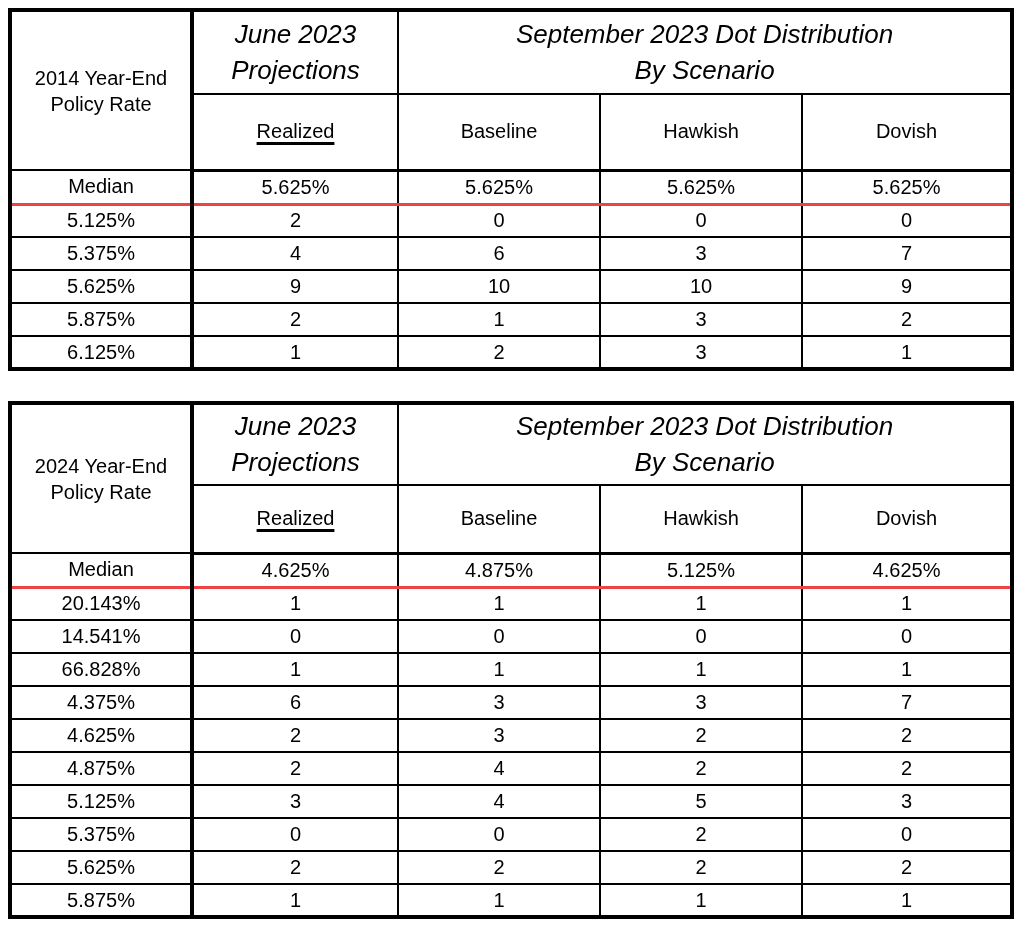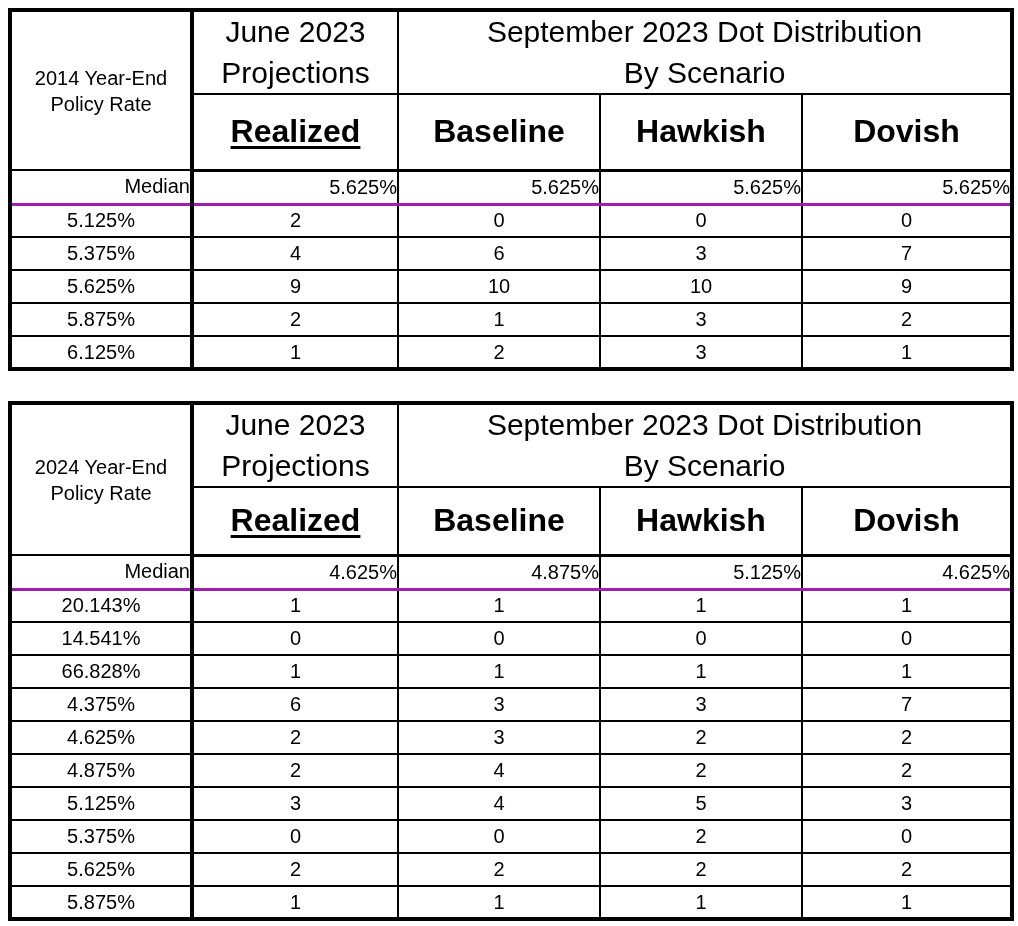--- a/index.html
+++ b/index.html
@@ -46,37 +46,38 @@
   .drow { height: 33px; }
 
   .col1-hdr {
     font-size: 20px;
     line-height: 1.3;
     white-space: pre-line;
     border-right: 4px solid #000 !important;
     border-bottom: 3px solid #000;
   }
   .hdr-big {
-    font-size: 30px;
+    font-size: 26px;
     line-height: 1.35;
     white-space: pre-line;
     font-weight: 400;
     border-bottom: 3px solid #000;
+    font-style: italic;
   }
   .hrow2 th {
-    font-size: 32px;
-    font-weight: 700;
+    font-size: 20px;
+    font-weight: 400;
     border-bottom: 3px solid #000;
   }
   .u {
     text-decoration: underline;
     text-decoration-thickness: 2.5px;
     text-underline-offset: 4px;
   }
-  .mrow td { border-bottom: 3px solid #a21caf; text-align: right; }
+  .mrow td { border-bottom: 3px solid #ef4444; }
   .tbl td { font-size: 20px; }
   .tbl td:first-child { border-right: 4px solid #000; }
 </style>
 </head>
 <body>
 
 <div class="page">
 
   <table class="tbl t1">
     <colgroup>

